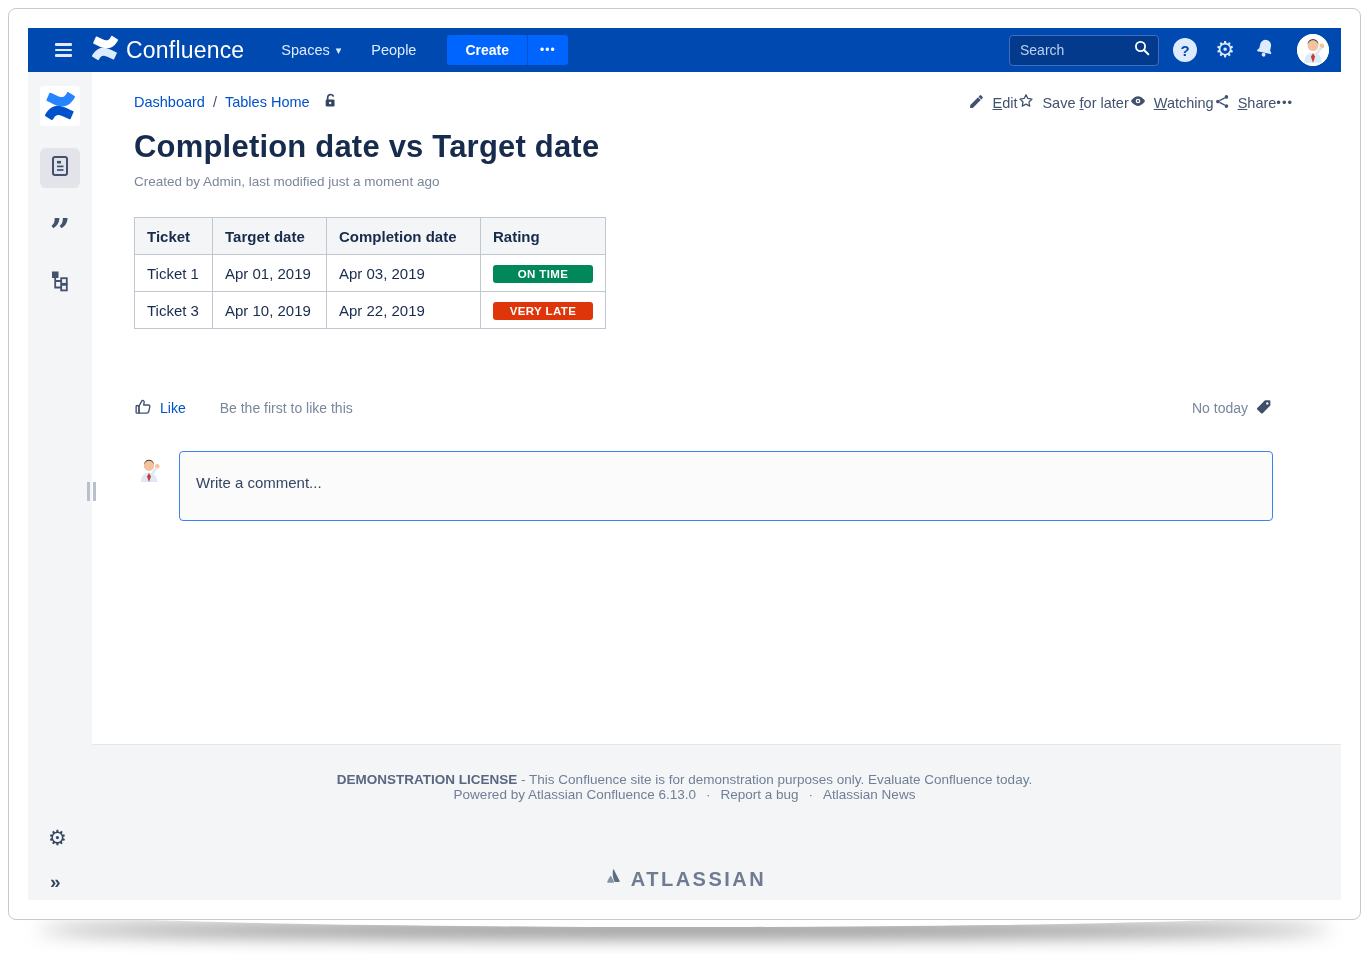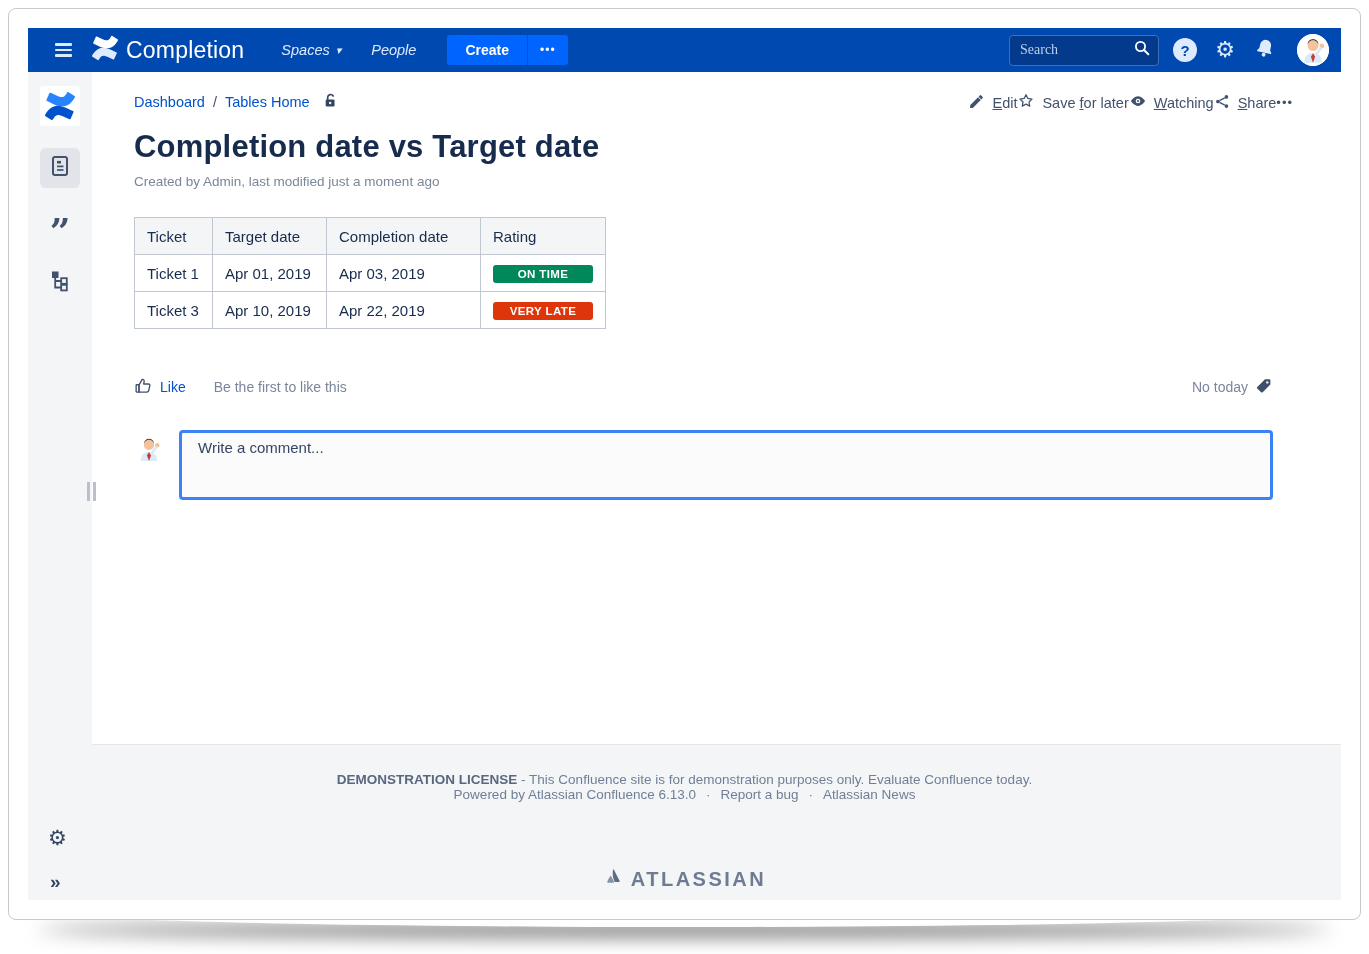--- a/index.html
+++ b/index.html
@@ -11,29 +11,29 @@
   .window { position:absolute; left:8px; top:8px; width:1353px; height:912px; background:#fff;
             border:1px solid #c9c9c9; border-radius:8px; padding:19px; z-index:1;
             display:flex; flex-direction:column; }
 
   
   .navbar { height:44px; background:#0049B0; display:flex; align-items:center; padding:0 12px; flex:0 0 auto; }
   .hamburger { width:30px; height:30px; display:flex; flex-direction:column; justify-content:center; gap:3px; margin:0 14px 0 8px; cursor:pointer; }
   .hamburger span { display:block; width:17px; height:2.5px; background:#DEEBFF; border-radius:1px; margin:0 auto; }
   .brand { display:flex; align-items:center; gap:8px; margin-right:22px; }
   .brand-name { color:#fff; font-size:23px; font-weight:500; letter-spacing:0.2px; }
-  .nav-item { color:#DEEBFF; font-size:14.5px; margin:0 15px; display:flex; align-items:center; gap:6px; cursor:pointer;font-style:italic; }
+  .nav-item { color:#DEEBFF; font-size:14.5px; margin:0 15px; display:flex; align-items:center; gap:6px; cursor:pointer; }
   .chev { font-size:11px; color:#DEEBFF; }
   .create-group { display:flex; margin-left:16px; }
   .btn-create { background:#0065FF; color:#fff; font-weight:700; font-size:14px; padding:7px 18px; border:none; border-radius:3px 0 0 3px; cursor:pointer; }
   .btn-create-more { background:#0065FF; color:#fff; font-size:12px; padding:7px 12px; border:none; border-left:1px solid #0353c8; border-radius:0 3px 3px 0; cursor:pointer; letter-spacing:1px; }
   .nav-right { margin-left:auto; display:flex; align-items:center; gap:12px; }
   .search-box { width:150px; height:31px; background:#033A8C; border:1px solid #3F6EBF; border-radius:4px;
                 display:flex; align-items:center; padding:0 8px 0 10px; }
-  .search-box input { flex:1; background:transparent; border:none; outline:none; color:#DEEBFF; font-size:14px; width:100px; font-family:Liberation Serif, serif; }
+  .search-box input { flex:1; background:transparent; border:none; outline:none; color:#DEEBFF; font-size:14px; width:100px; font-family:Liberation Sans, sans-serif; }
   .search-box input::placeholder { color:#BCD0F0; }
   .nav-icon { width:28px; height:28px; display:flex; align-items:center; justify-content:center; cursor:pointer; }
   .help-circle { width:24px; height:24px; border-radius:50%; background:#DEEBFF; color:#0049B0; font-weight:700; font-size:15px; display:flex; align-items:center; justify-content:center; }
   .gear-glyph { font-size:22px; color:#DEEBFF; line-height:1; }
   .avatar-ring { width:32px; height:32px; border-radius:50%; overflow:hidden; background:#fff; margin-left:6px; cursor:pointer; }
 
   
   .main-row { display:flex; flex:0 0 673px; position:relative; }
   .sidebar { width:64px; background:#F4F5F7; flex:0 0 64px; display:flex; flex-direction:column; align-items:center; }
   .space-logo { width:40px; height:40px; background:#fff; border-radius:3px; margin-top:14px; display:flex; align-items:center; justify-content:center; cursor:pointer; }
@@ -53,34 +53,34 @@
   .action { display:flex; align-items:center; gap:7px; cursor:pointer; color:#42526E; }
   .action .key { text-decoration:underline; }
   .action-more { font-size:13px; letter-spacing:1px; cursor:pointer; color:#42526E; }
   .star-glyph { font-size:19px; line-height:1; color:#42526E; }
 
   .page-title { margin-top:16px; font-size:31px; font-weight:600; color:#172B4D; letter-spacing:0.2px; }
   .byline { margin-top:9px; font-size:13.5px; color:#7A869A; }
 
   table.data { border-collapse:collapse; margin-top:28px; font-size:15px; color:#172B4D; }
   table.data th, table.data td { border:1px solid #C1C7D0; padding:8px 12px; text-align:left; height:37px; }
-  table.data th { background:#F4F5F7; font-weight:400; }
+  table.data th { background:#F4F5F7; font-weight:700; }
   .badge { display:inline-block; min-width:100px; text-align:center; padding:3px 10px; border-radius:3px;
            font-size:11.5px; font-weight:700; letter-spacing:0.4px; }
 
-  .like-row { margin-top:47px; display:flex; align-items:center; padding-right:68px; }
+  .like-row { margin-top:68px; display:flex; align-items:center; padding-right:68px;gap:6px; }
   .like-link { display:flex; align-items:center; gap:7px; cursor:pointer; }
   .like-link span { color:#0052CC; font-size:14px; }
   .like-hint { margin-left:28px; color:#7A869A; font-size:14px; }
   .labels { margin-left:auto; display:flex; align-items:center; gap:7px; color:#7A869A; font-size:14px; }
 
   .comment-row { margin-top:32px; display:flex; align-items:flex-start; gap:15px; padding-right:68px; }
   .comment-avatar { width:30px; height:30px; border-radius:50%; overflow:hidden; margin-top:4px; }
-  .comment-box { flex:1; height:70px; background:#FBFBFC; border:3px solid #3b82f6; border-radius:4px;
-                 padding:6px 16px; font-size:15px; color:#344563; cursor:text; }
+  .comment-box { flex:1; height:70px; background:#FBFBFC; border:1px solid #3b82f6; border-radius:4px;
+                 padding:22px 16px; font-size:15px; color:#344563; cursor:text; }
 
   
   .footer { flex:1; background:#F4F5F7; position:relative; display:flex; flex-direction:column; align-items:center; padding-top:27px; }
   .license-line { font-size:13.5px; color:#707F96; }
   .license-line b { color:#596780; }
   .powered-line { font-size:13.5px; color:#707F96; display:flex; gap:10px; align-items:center; }
   .powered-line a { color:#707F96; text-decoration:none; cursor:pointer; }
   .footer-brand { margin-top:auto; margin-bottom:8px; display:flex; align-items:center; gap:7px; }
   .footer-brand .word { font-size:20px; font-weight:700; letter-spacing:2.5px; color:#6E7B91; }
   .footer-gear { position:absolute; left:20px; top:82px; font-size:21px; color:#344563; cursor:pointer; line-height:1; }
@@ -100,21 +100,21 @@
         <span></span>
       </div>
 
     <div class="brand">
       <span>
         <svg width="26" height="26" viewBox="0 0 24 24">
           <path fill="#DEEBFF" d="M.9 17.6c-.3.5-.6 1-.8 1.4-.2.4-.1.9.3 1.1l4.8 3c.4.2.9.1 1.1-.3l.8-1.3c2-3.2 4-2.8 7.6-1.1l4.8 2.2c.4.2.9 0 1-.4l2.3-5.2c.2-.4 0-.9-.4-1-1-.5-3-1.4-4.8-2.3-6.5-3.1-12.1-2.9-16.7 3.9z"></path>
           <path fill="#ffffff" d="M23.1 6.4c.3-.5.6-1 .8-1.4.2-.4.1-.9-.3-1.1l-4.8-3c-.4-.2-.9-.1-1.1.3l-.8 1.3c-2 3.2-4 2.8-7.6 1.1L4.5 1.4c-.4-.2-.9 0-1 .4L1.2 7c-.2.4 0 .9.4 1 1 .5 3 1.4 4.8 2.3 6.5 3.2 12.1 3 16.7-3.9z"></path>
         </svg>
       </span>
-      <span class="brand-name">Completion</span>
+      <span class="brand-name">Confluence</span>
     </div>
 
     <div class="nav-item">
       <span>Spaces</span>
       <span class="chev">▾</span>
     </div>
     <div class="nav-item">
       <span>People</span>
     </div>
 

